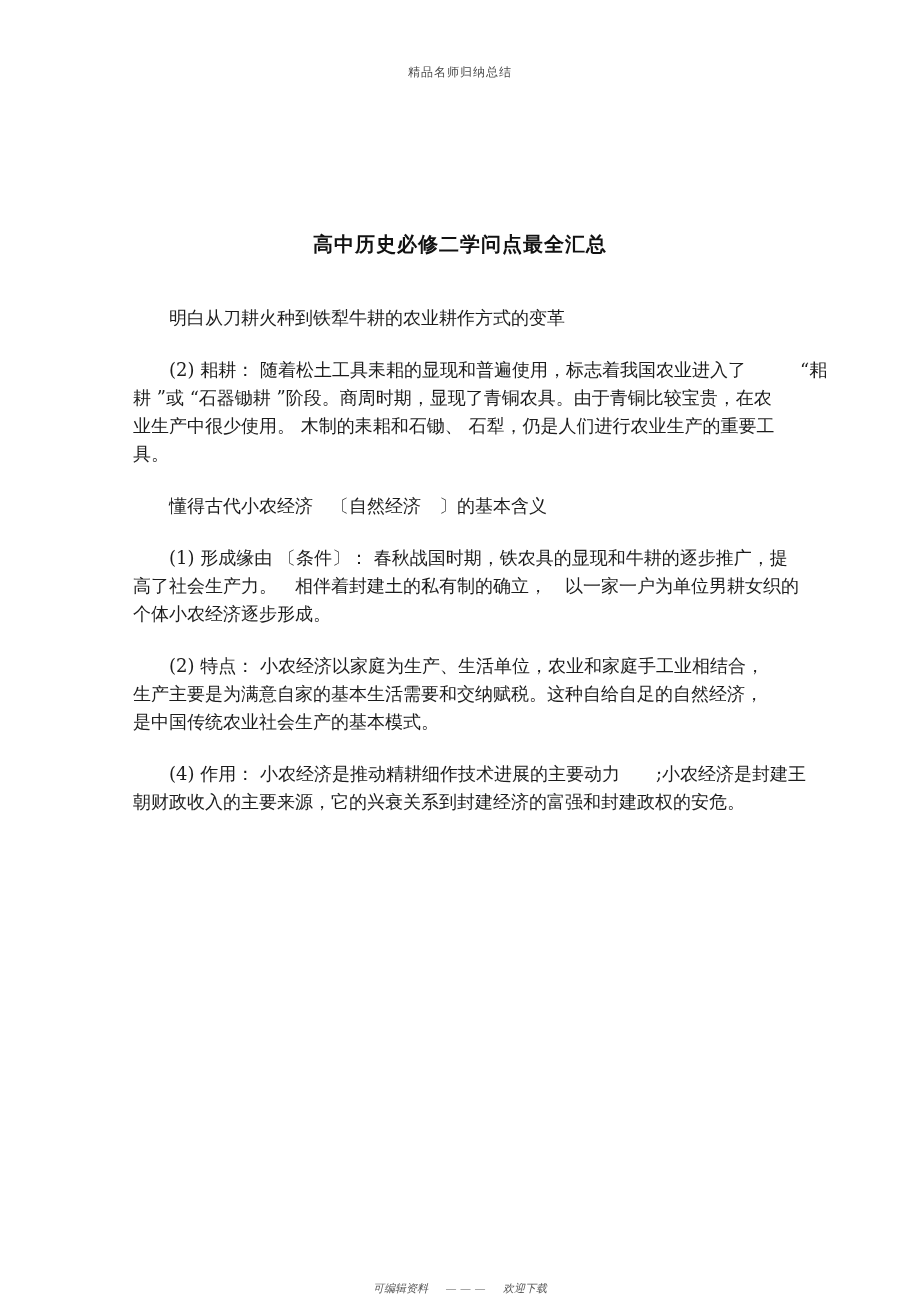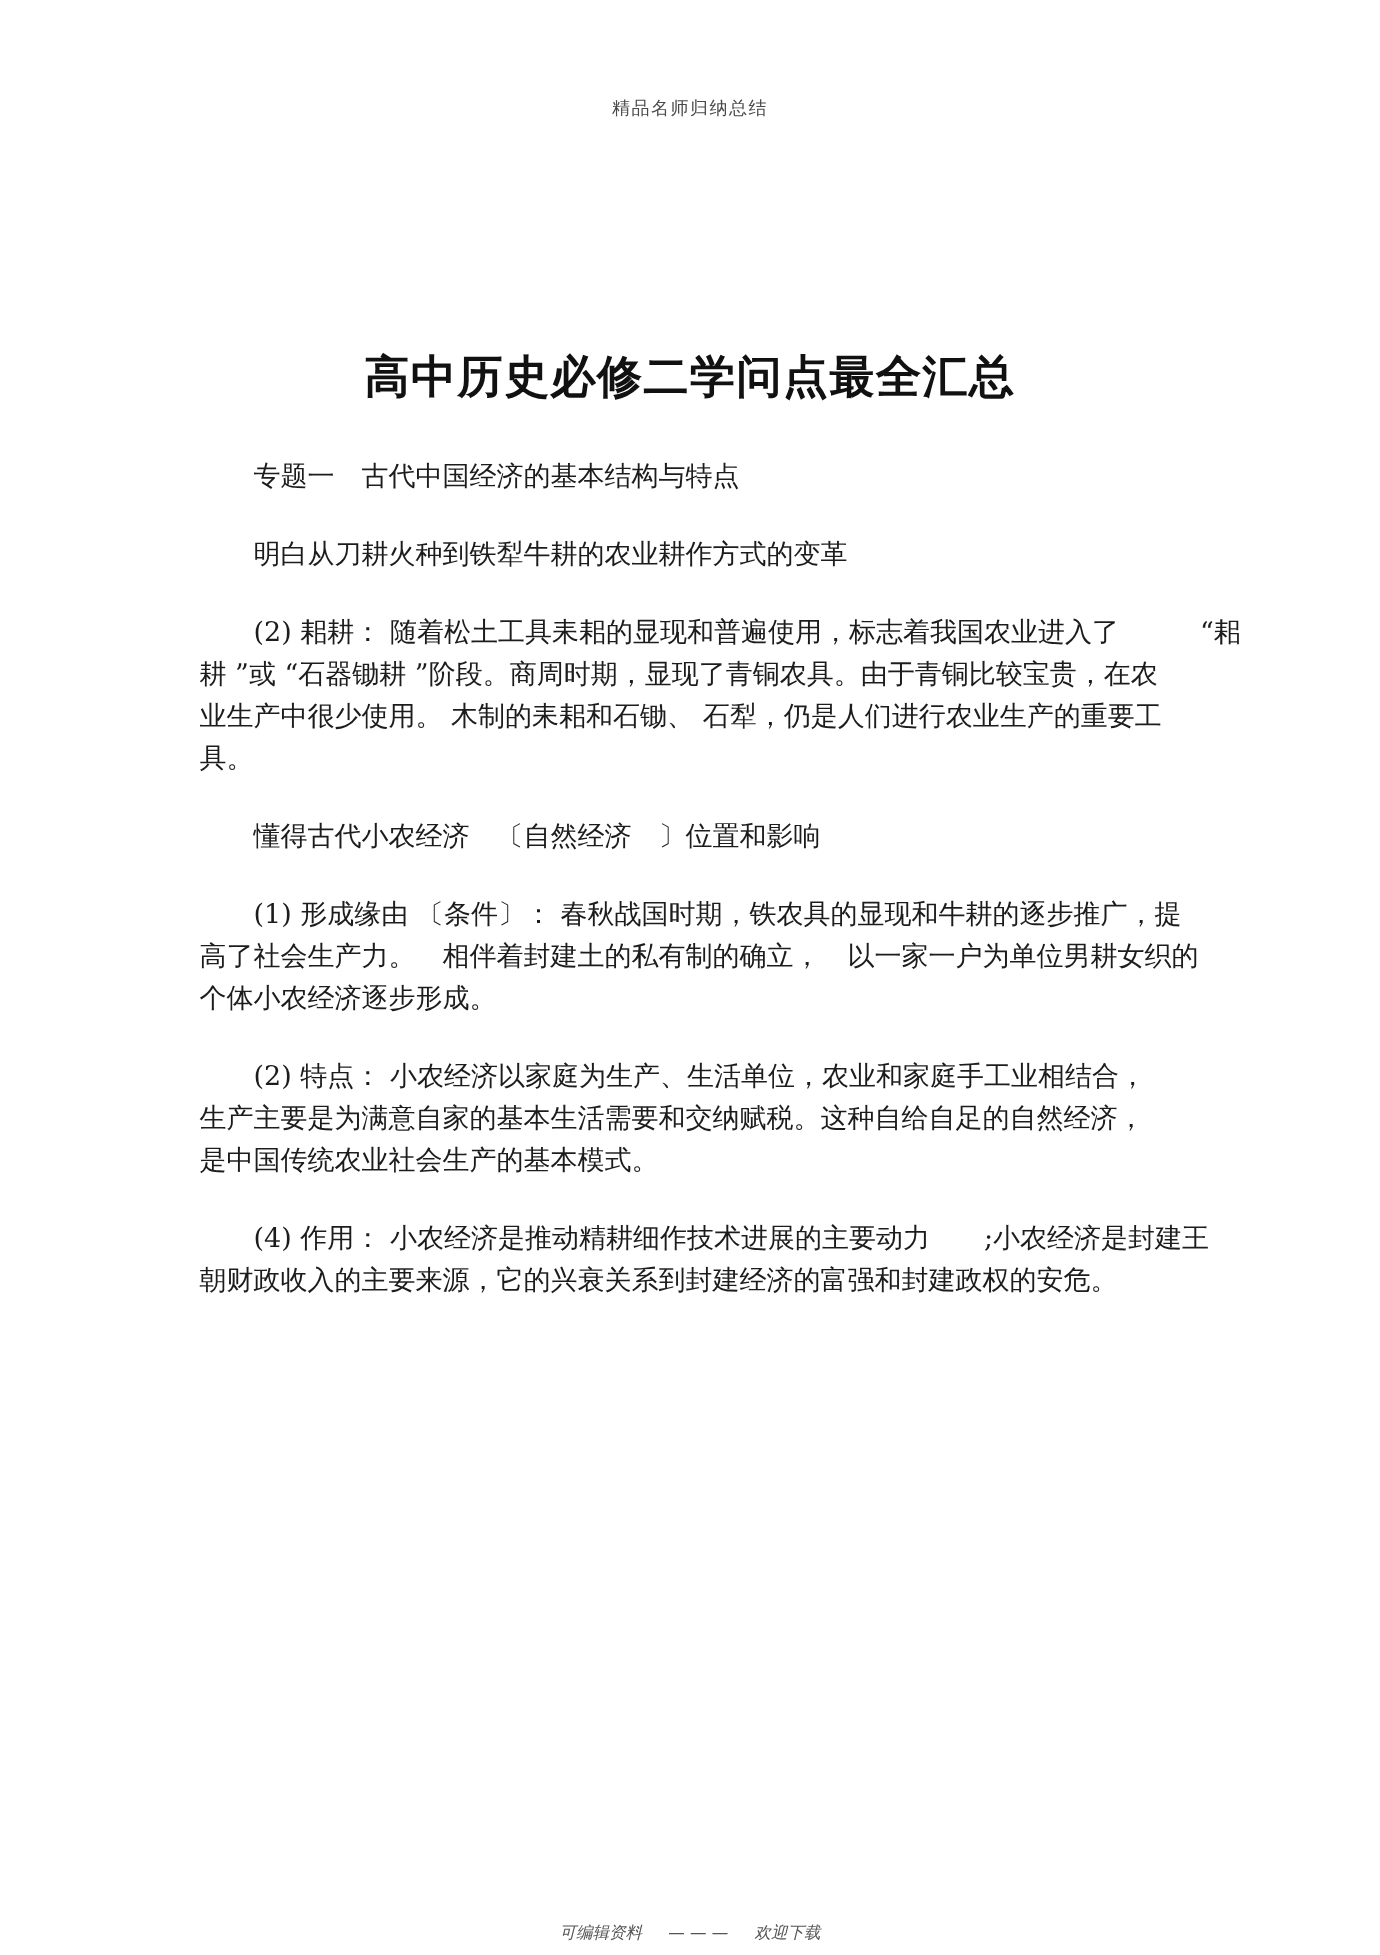--- a/index.html
+++ b/index.html
@@ -23,21 +23,21 @@
   .watermark-top { top: 64px; font-size: 12px; letter-spacing: 1px; }
   .watermark-bottom { top: 1281px; font-size: 11px; color: #555555; font-style: italic; }
   .watermark-bottom span { margin: 0 7px; }
   .doc-title {
     position: absolute;
     top: 231px;
     left: 0;
     width: 100%;
     margin: 0;
     text-align: center;
-    font-size: 30px;
+    font-size: 20px;
     font-weight: bold;
     letter-spacing: 1px;
     color: #111111;
   }
   .content {
     position: absolute;
     top: 304px;
     left: 133px;
     width: 724px;
     font-size: 18px;
@@ -53,27 +53,26 @@
 </head>
 <body>
 
 <div class="page">
 
   <div class="watermark watermark-top">精品名师归纳总结</div>
 
   <h1 class="doc-title">高中历史必修二学问点最全汇总</h1>
 
   <div class="content">
-    <p class="para">专题一　古代中国经济的基本结构与特点</p>
     <p class="para">明白从刀耕火种到铁犁牛耕的农业耕作方式的变革</p>
     <p class="para">(2) 耜耕： 随着松土工具耒耜的显现和普遍使用，标志着我国农业进入了　　　“耜
 耕 ”或 “石器锄耕 ”阶段。商周时期，显现了青铜农具。由于青铜比较宝贵，在农
 业生产中很少使用。 木制的耒耜和石锄、 石犁，仍是人们进行农业生产的重要工
 具。</p>
-    <p class="para">懂得古代小农经济　〔自然经济　〕位置和影响</p>
+    <p class="para">懂得古代小农经济　〔自然经济　〕的基本含义</p>
     <p class="para">(1) 形成缘由 〔条件〕： 春秋战国时期，铁农具的显现和牛耕的逐步推广，提
 高了社会生产力。　相伴着封建土的私有制的确立，　以一家一户为单位男耕女织的
 个体小农经济逐步形成。</p>
     <p class="para">(2) 特点： 小农经济以家庭为生产、生活单位，农业和家庭手工业相结合，
 生产主要是为满意自家的基本生活需要和交纳赋税。这种自给自足的自然经济，
 是中国传统农业社会生产的基本模式。</p>
     <p class="para">(4) 作用： 小农经济是推动精耕细作技术进展的主要动力　　;小农经济是封建王
 朝财政收入的主要来源，它的兴衰关系到封建经济的富强和封建政权的安危。</p>
   </div>
 

